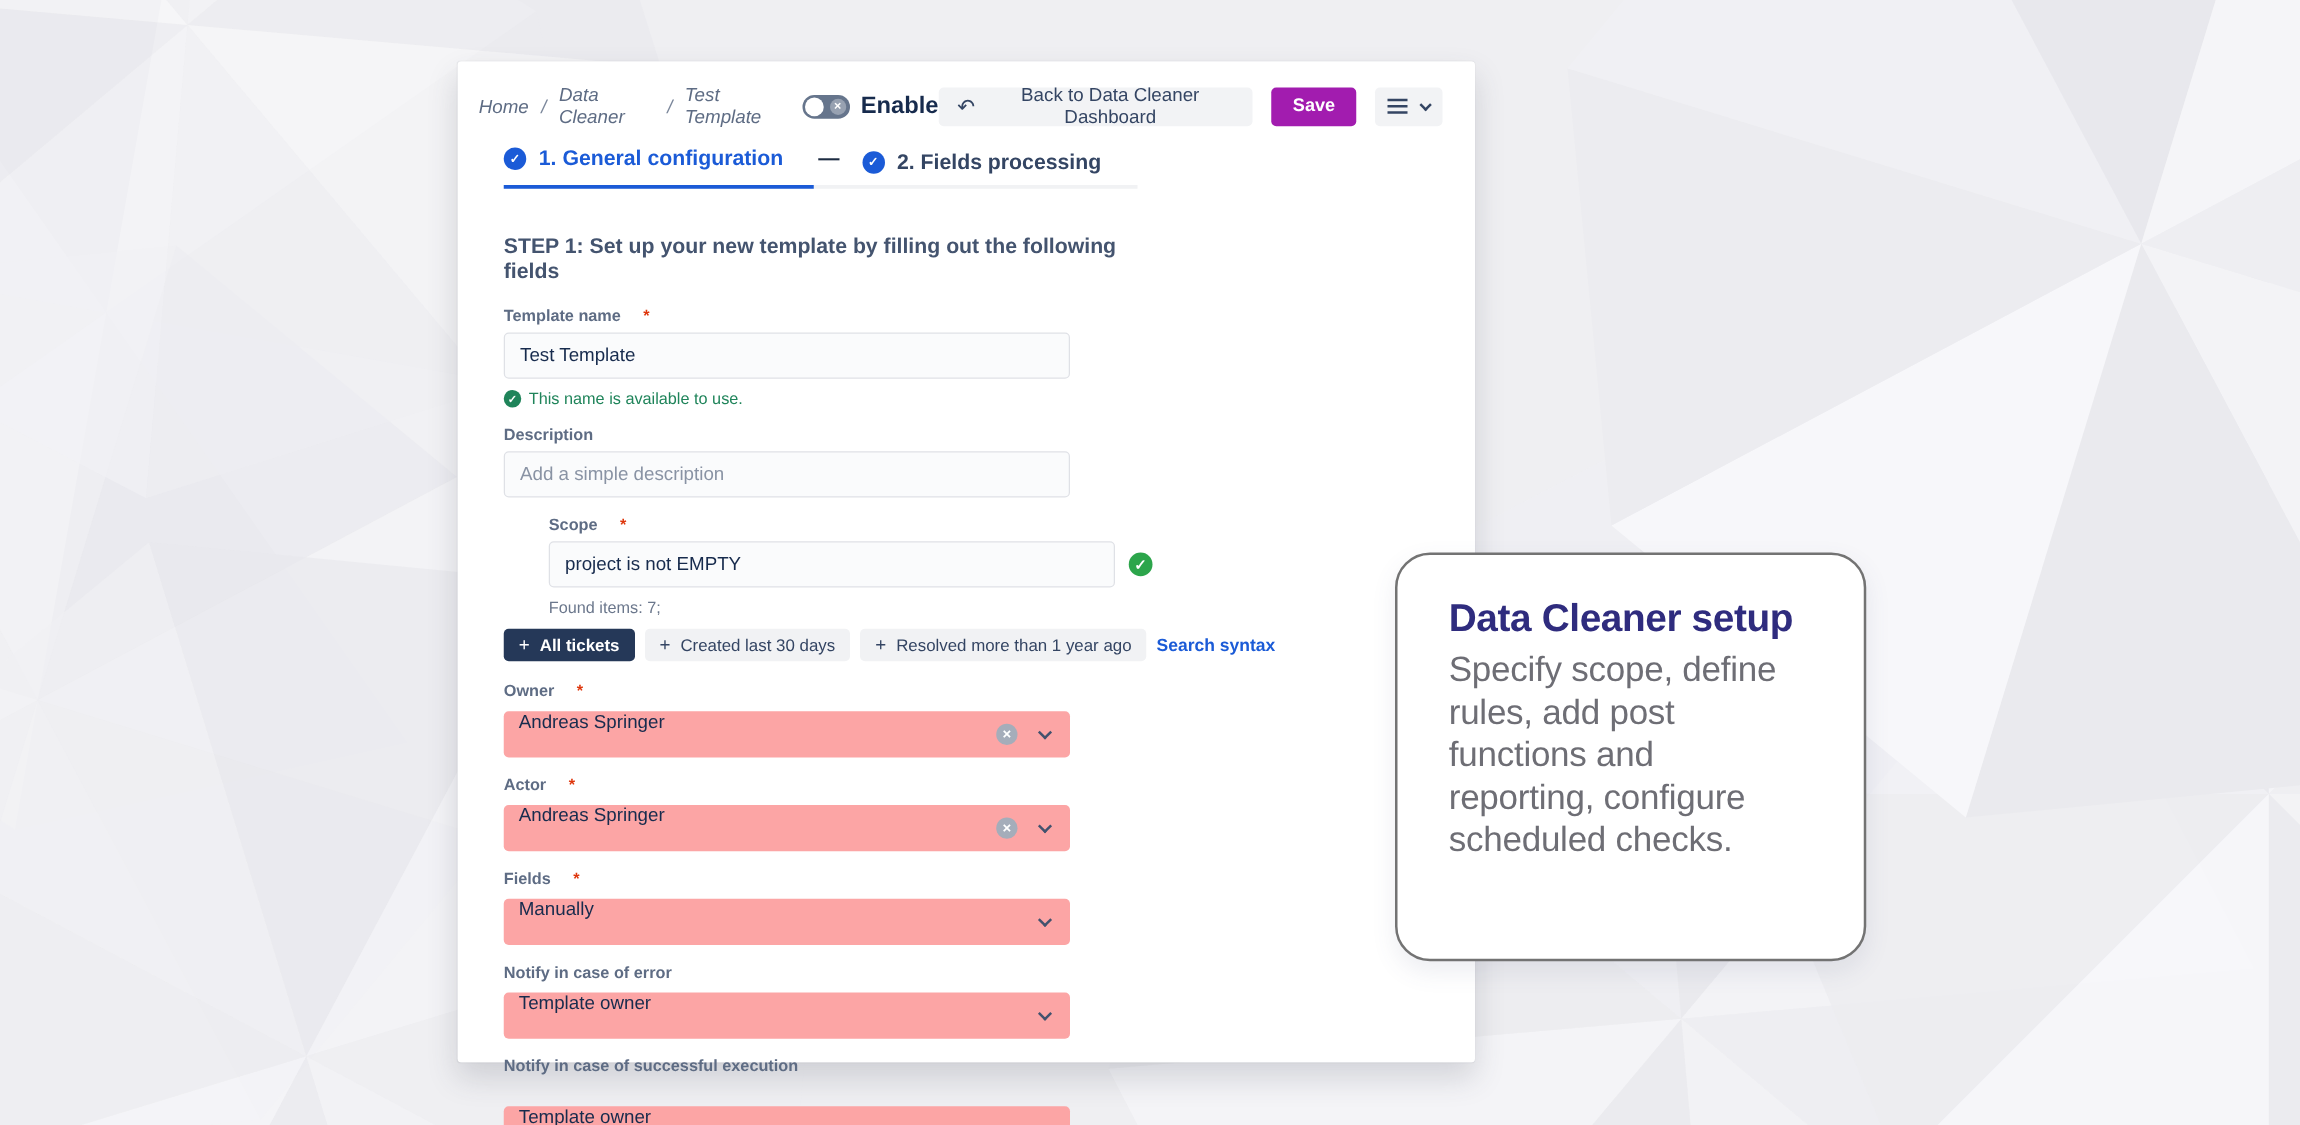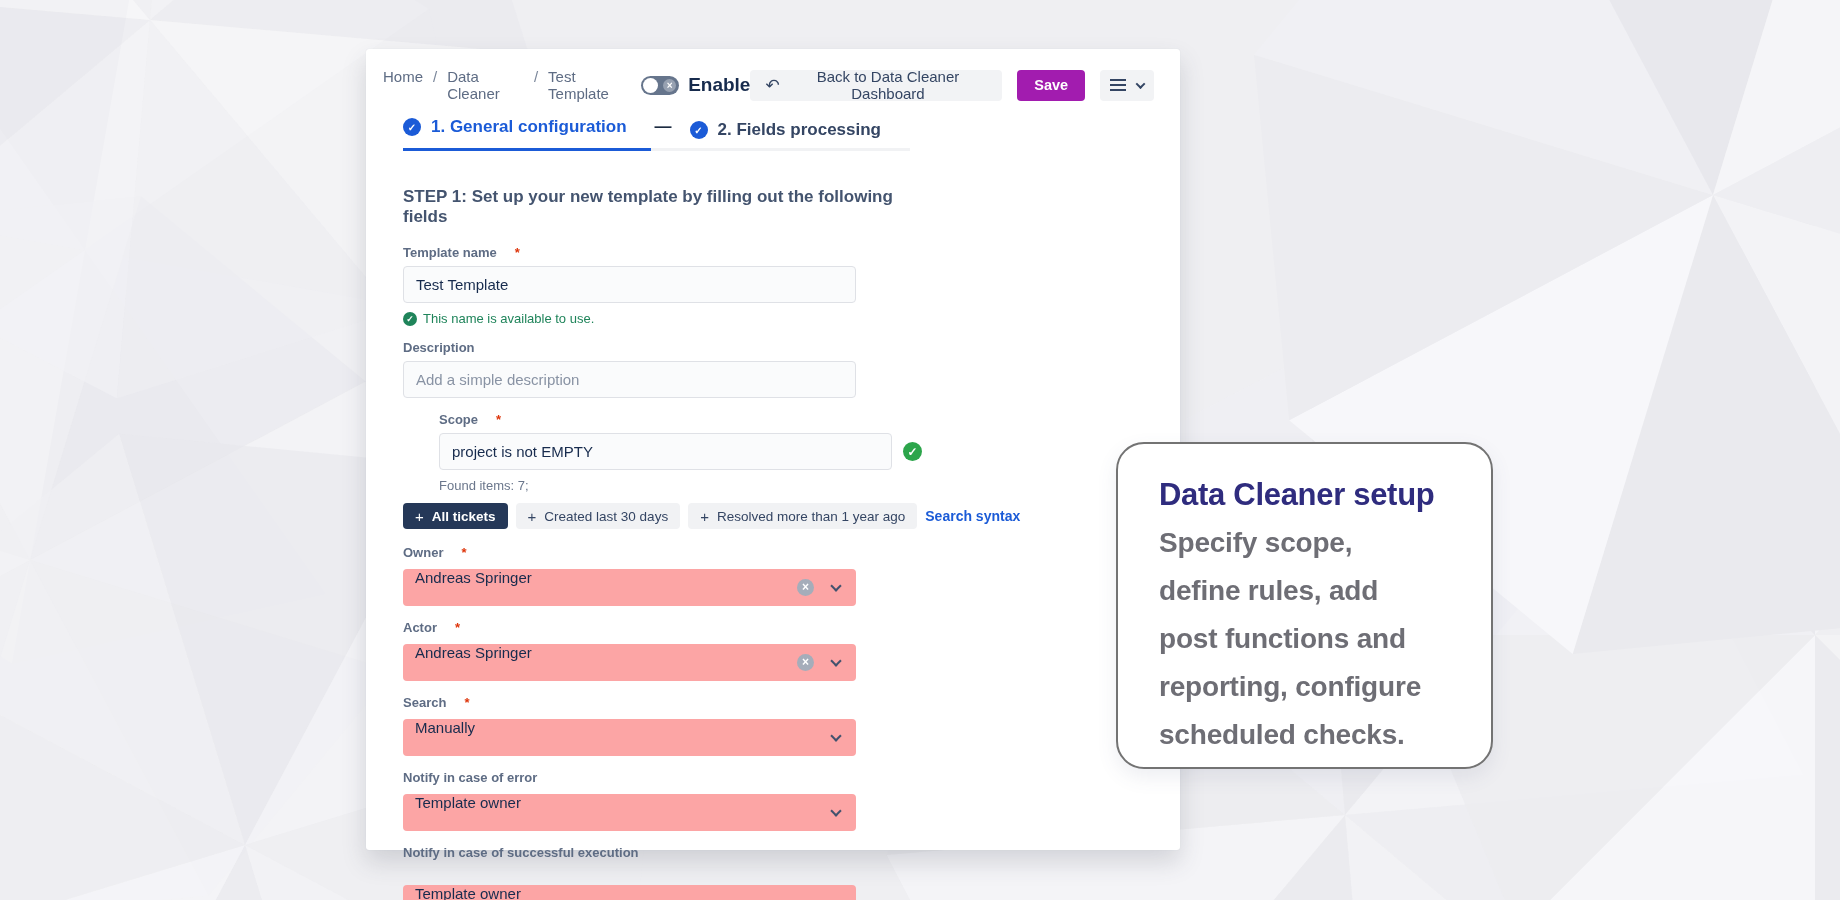--- a/index.html
+++ b/index.html
@@ -6,21 +6,21 @@
   html,body { width:1840px; height:900px; margin:0; overflow:hidden;
     font-family:"Liberation Sans", sans-serif; background:#efeff2; }
   #bg { position:absolute; left:0; top:0; z-index:0; }
 
   
   .card { position:absolute; left:366px; top:49px; width:814px; height:801px;
     background:#fff; border-radius:3px; z-index:1;
     box-shadow:0 12px 24px rgba(60,64,85,.18), 0 0 1px rgba(60,64,85,.15); }
 
   .card-header { display:flex; align-items:center; height:32px; margin:20px 26px 0 17px; }
-  .crumbs { display:flex; align-items:flex-start; gap:10px; font-size:15px; color:#5e6c84; }
+  .crumbs { display:flex; align-items:center; gap:10px; font-size:15px; color:#5e6c84;font-style:italic; }
   .crumb { cursor:pointer; }
   .crumb-sep { color:#7a869a; }
 
   .toggle { position:relative; width:38px; height:19px; border-radius:10px;
     background:#66758c; margin-left:13px; flex:none; cursor:pointer; }
   .toggle-knob { position:absolute; left:2px; top:2px; width:15px; height:15px;
     border-radius:50%; background:#fff; }
   .toggle-cross { position:absolute; right:3px; top:3px; width:13px; height:13px;
     border-radius:50%; background:rgba(255,255,255,.32); color:#fff; font-size:10px;
     font-weight:700; line-height:13px; text-align:center; }
@@ -100,22 +100,22 @@
   .select-clear { position:absolute; right:42px; top:10px; width:17px; height:17px;
     border-radius:50%; background:#a5adba; color:#fff; font-size:12px; font-weight:700;
     line-height:17px; text-align:center; cursor:pointer; }
 
   
   .callout { position:absolute; left:1116px; top:442px; width:377px; height:327px;
     background:#fff; border:2px solid #737373; border-radius:28px; z-index:2;
     padding:33px 28px 0 41px; box-shadow:0 8px 20px rgba(80,84,130,.10); }
   .callout-title { font-size:31px; font-weight:700; color:#2f2c7e; margin:0 0 6px;
     letter-spacing:-.3px; }
-  .callout-body { font-size:28px; line-height:48px; color:#6e6e75; margin:0;
-    width:278px; letter-spacing:-.2px;font-weight:bold; }
+  .callout-body { font-size:28px; line-height:34px; color:#6e6e75; margin:0;
+    width:278px; letter-spacing:-.2px; }
 </style>
 </head>
 <body>
 
 <svg id="bg" width="1840" height="900" viewBox="0 0 1840 900">
     <polygon points="85,250 498.6192562651274,322.93223462011076 325.90210326743943,594.0438586013765" fill="#f3f3f6" fill-opacity="0.55"></polygon>
     <polygon points="85,250 325.90210326743943,594.0438586013765 12.067765379889266,663.6192562651274" fill="#eaeaee" fill-opacity="0.55"></polygon>
     <polygon points="85,250 12.067765379889266,663.6192562651274 -259.0438586013765,490.9021032674395" fill="#f7f7fa" fill-opacity="0.55"></polygon>
     <polygon points="85,250 -259.0438586013765,490.9021032674395 -328.6192562651274,177.0677653798892" fill="#ececf0" fill-opacity="0.55"></polygon>
     <polygon points="85,250 -328.6192562651274,177.0677653798892 -155.9021032674395,-94.04385860137648" fill="#f0f0f4" fill-opacity="0.55"></polygon>
@@ -283,21 +283,21 @@
       </div>
       <div class="select">
         <span>Andreas Springer</span>
         <span class="select-clear">×</span>
         <span class="select-chev"></span>
       </div>
     </div>
 
     <div class="fgroup">
       <div class="flabel" style="margin-bottom:9px;">
-        <span>Search</span>
+        <span>Fields</span>
         <span class="req">*</span>
       </div>
       <div class="select">
         <span>Manually</span>
         <span class="select-chev"></span>
       </div>
     </div>
 
     <div class="fgroup">
       <div class="flabel" style="margin-bottom:9px;">

